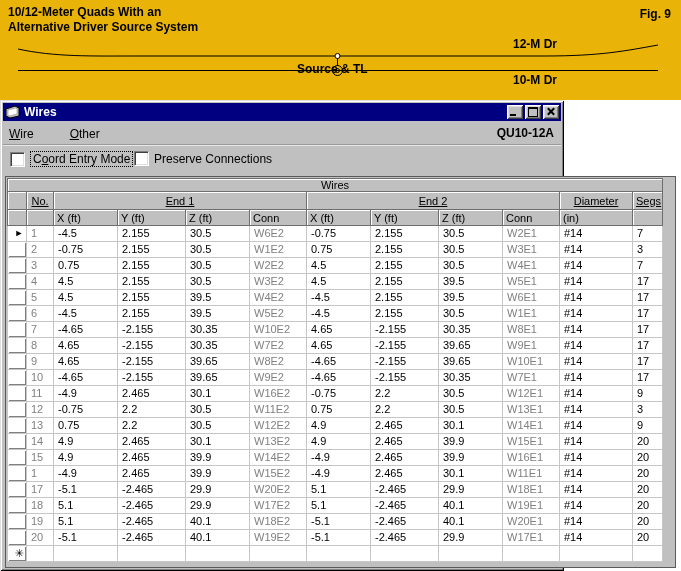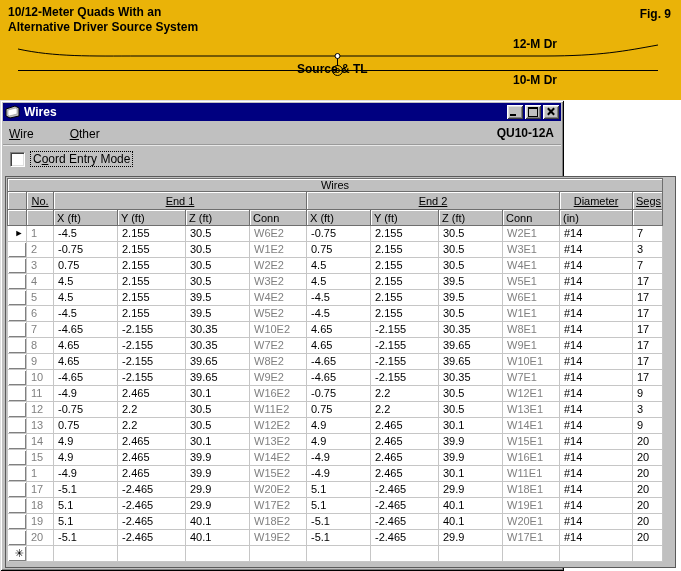--- a/index.html
+++ b/index.html
@@ -113,20 +113,24 @@
       <span class="menu-item"><u>W</u><span>ire</span></span>
       <span class="menu-item"><u>O</u><span>ther</span></span>
     </div>
     <div class="menu-sep"></div>
     <div class="model-id">QU10-12A</div>
 
     <label class="chk chk-coord">
       <span class="box"></span>
       <span class="focus-rect"><span>C</span><u>o</u><span>ord Entry Mode</span></span>
     </label>
+    <label class="chk chk-preserve">
+      <span class="box"></span>
+      <span>Preserve Connections</span>
+    </label>
 
     <div class="grid-panel">
       <table class="grid">
         <colgroup>
           <col style="width:19px">
             <col style="width:27px">
           <col style="width:64px">
             <col style="width:68px">
             <col style="width:64px">
             <col style="width:57px">

